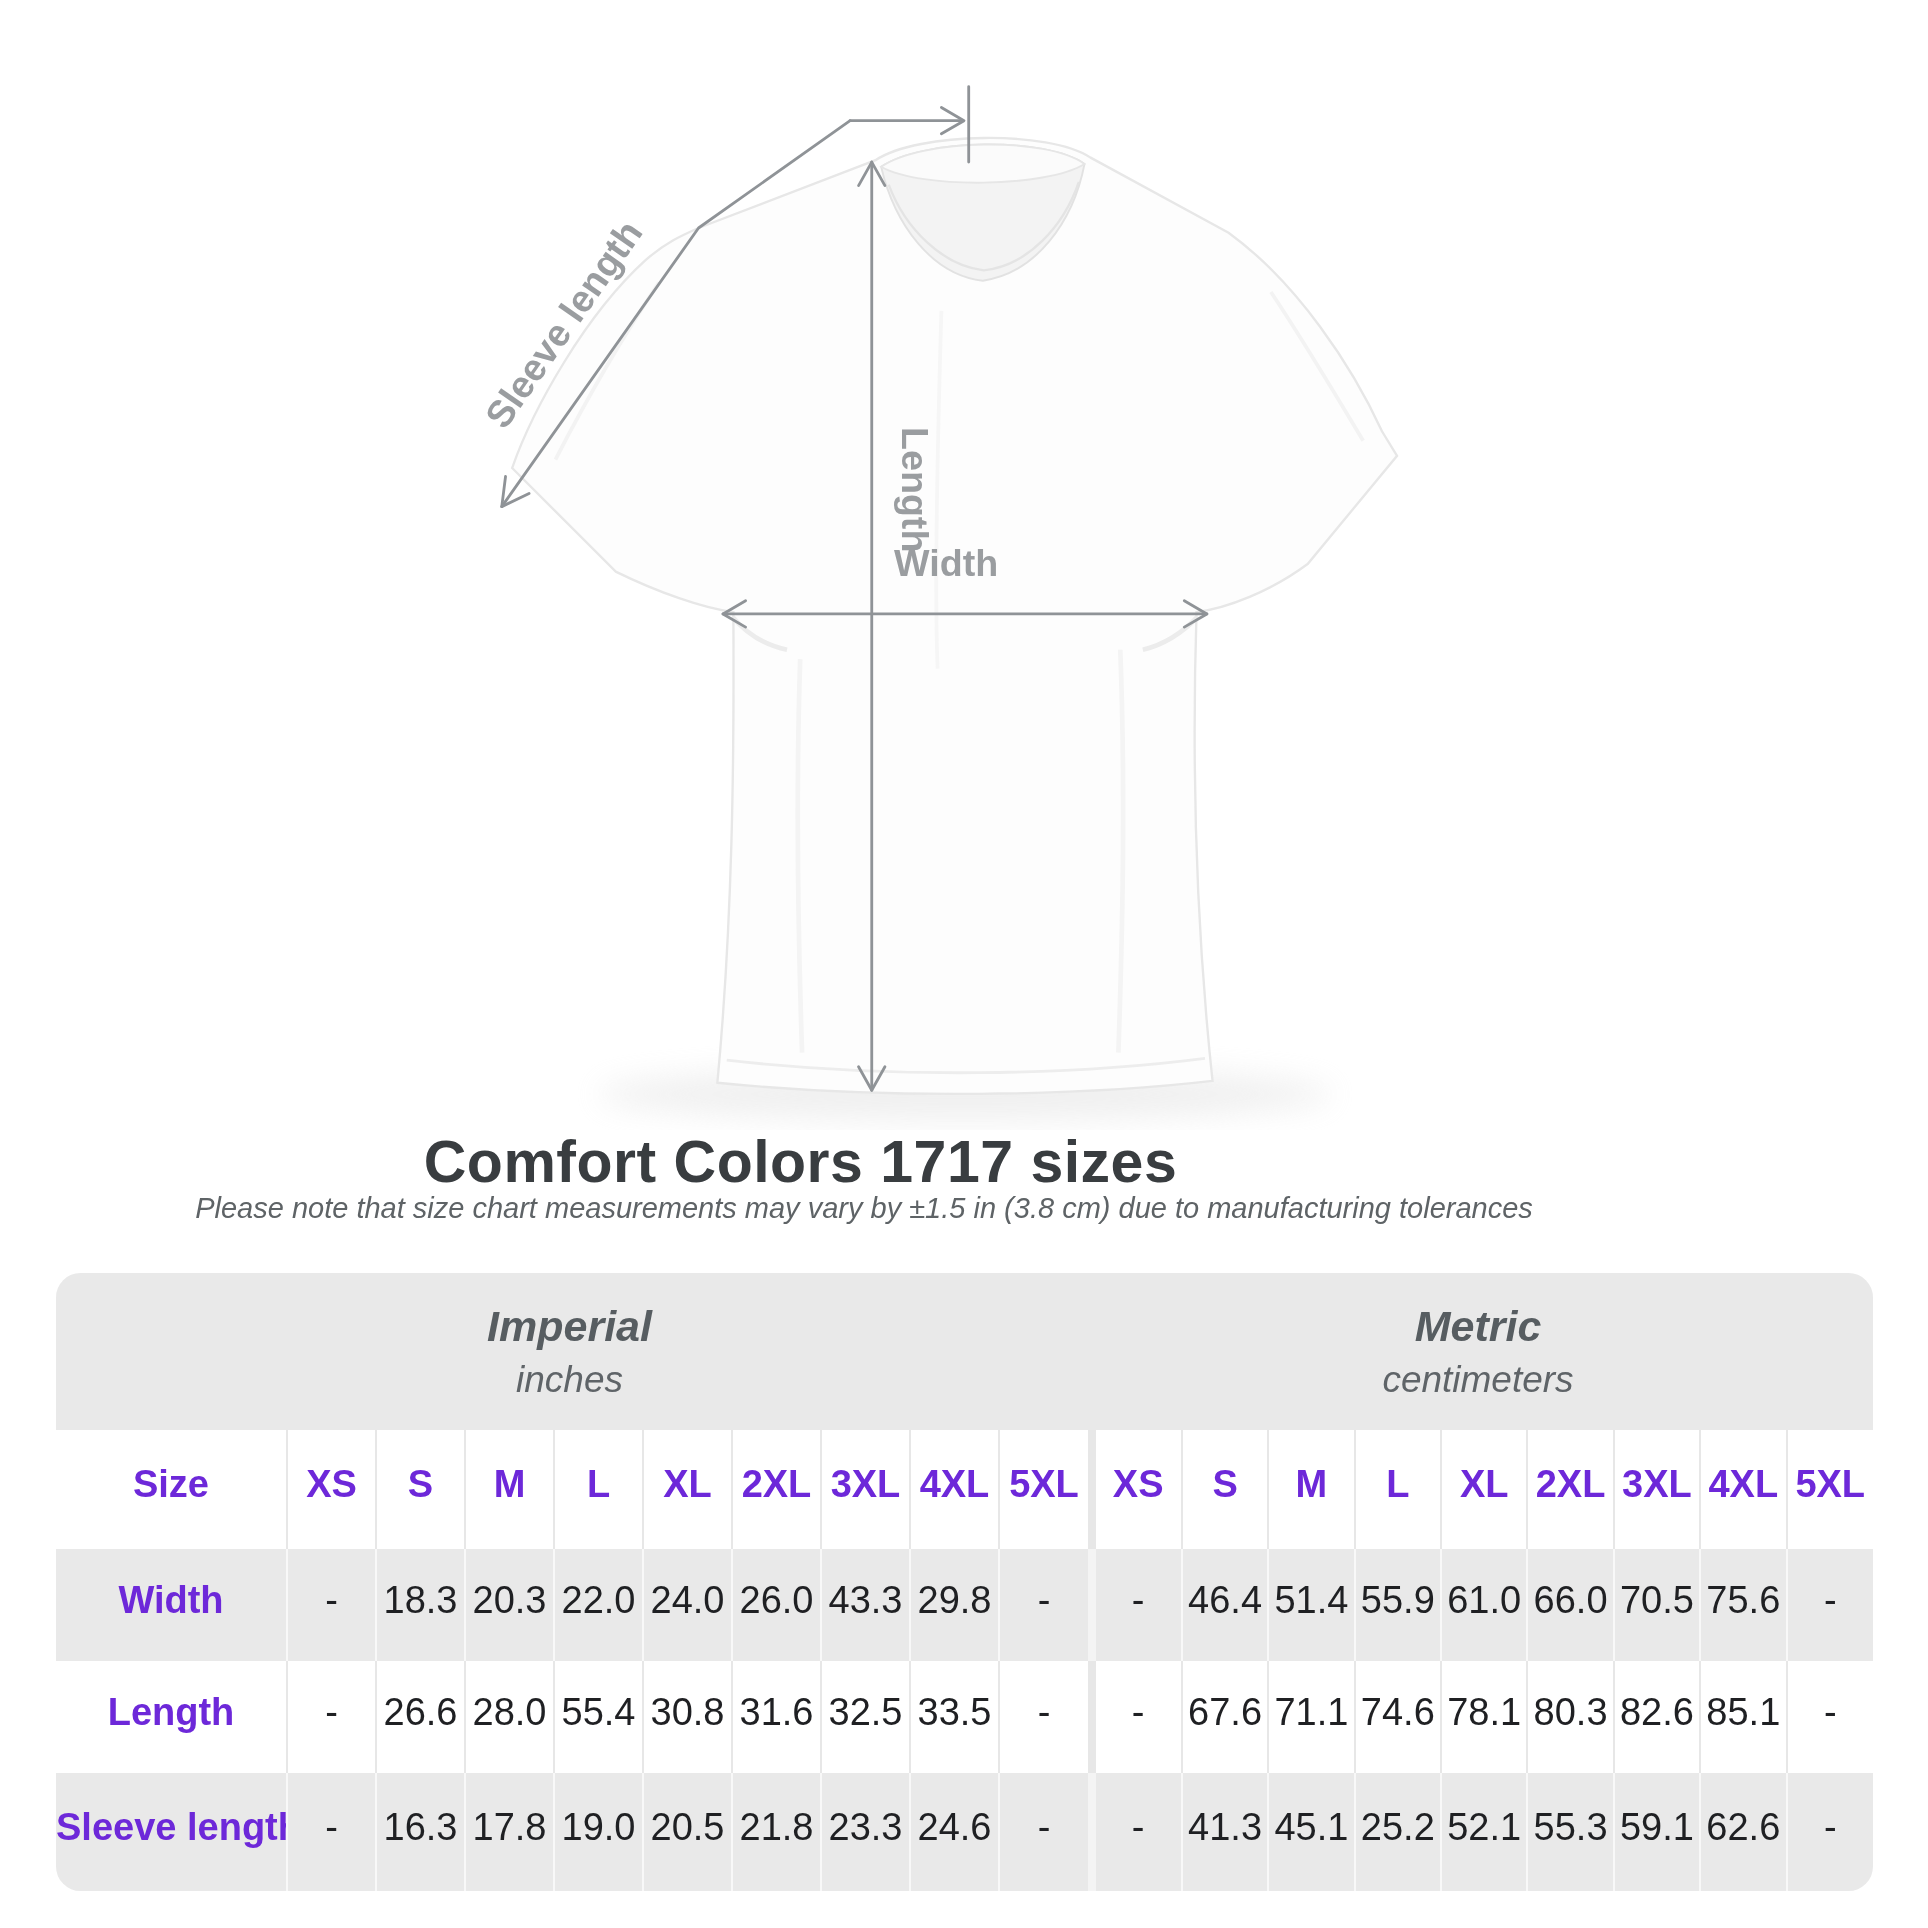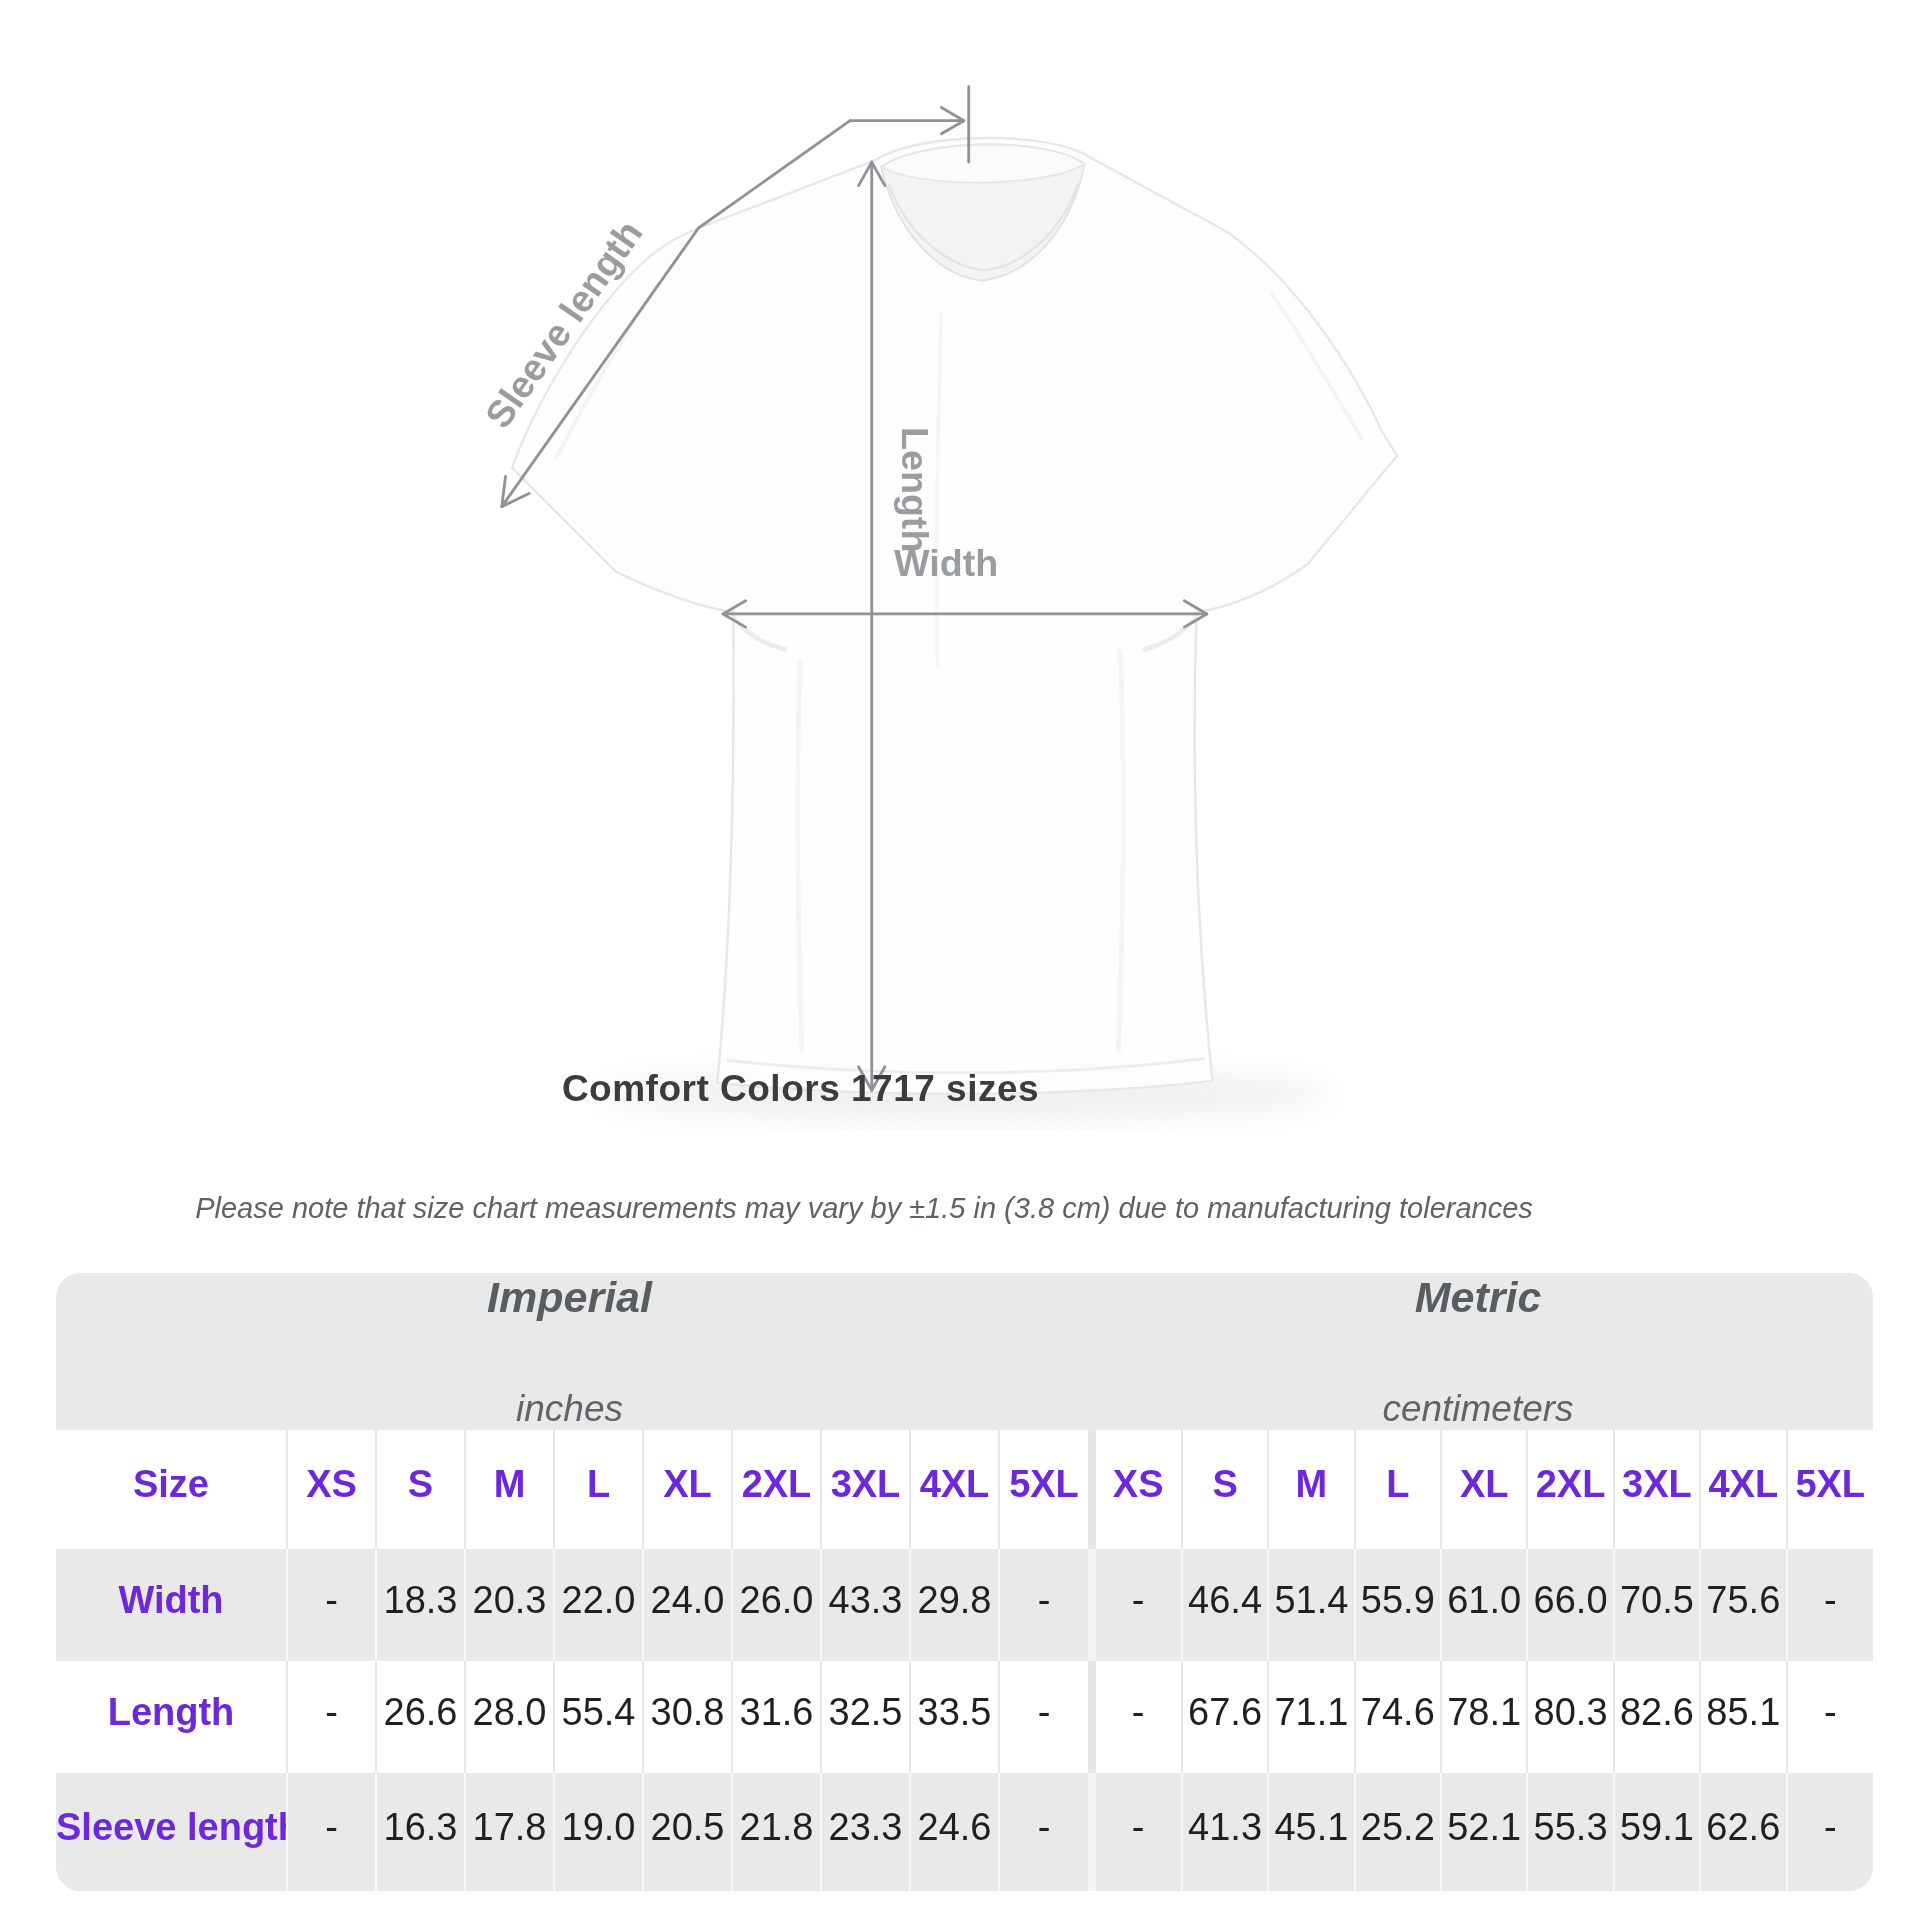--- a/index.html
+++ b/index.html
@@ -6,34 +6,34 @@
   body{
     width:1928px;height:1928px;position:relative;background:#ffffff;
     font-family:"Liberation Sans",sans-serif;overflow:hidden;
   }
   
   .diagram{position:absolute;left:0;top:0;}
   .meas{stroke:#8f9397;stroke-width:3;fill:none;stroke-linecap:round;stroke-linejoin:round;}
   .meas-label{font-family:"Liberation Sans",sans-serif;font-size:40px;font-weight:bold;fill:#9a9da0;}
   
   .title{
-    position:absolute;top:1068px;left:0;width:1601px;text-align:center;
-    font-size:37px;font-weight:bold;color:#393d40;letter-spacing:0.5px;
+    position:absolute;top:1128px;left:0;width:1601px;text-align:center;
+    font-size:59px;font-weight:bold;color:#393d40;letter-spacing:0.5px;
   }
   .note{
     position:absolute;top:1192px;left:0;width:1728px;text-align:center;
     font-size:29px;font-style:italic;color:#5e6366;
   }
   
   .table-card{
     position:absolute;left:56px;top:1273px;width:1817px;height:618px;
     background:#e9e9e9;border-radius:24.5px;overflow:hidden;
   }
   .group-row{display:flex;height:157px;}
-  .group{display:flex;flex-direction:column;justify-content:space-between;align-items:center;gap:7.5px;}
+  .group{display:flex;flex-direction:column;justify-content:center;align-items:center;gap:7.5px;}
   .group.imperial{width:1027px;}
   .group.metric{width:790px;}
   .g-title{font-size:43px;font-weight:bold;font-style:italic;color:#575d61;}
   .g-sub{font-size:37px;font-style:italic;color:#5f6468;}
   table.sizes{border-collapse:collapse;table-layout:fixed;width:1817px;}
   td{
     text-align:center;vertical-align:middle;font-size:38px;color:#1f2023;
     padding:0 0 9.4px 0;overflow:hidden;white-space:nowrap;
   }
   tr.r-head{height:119px;}

